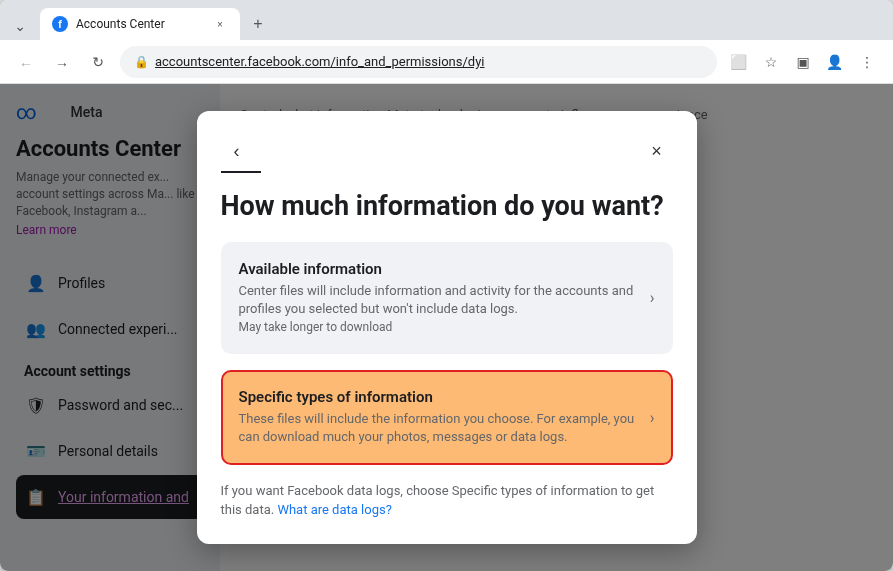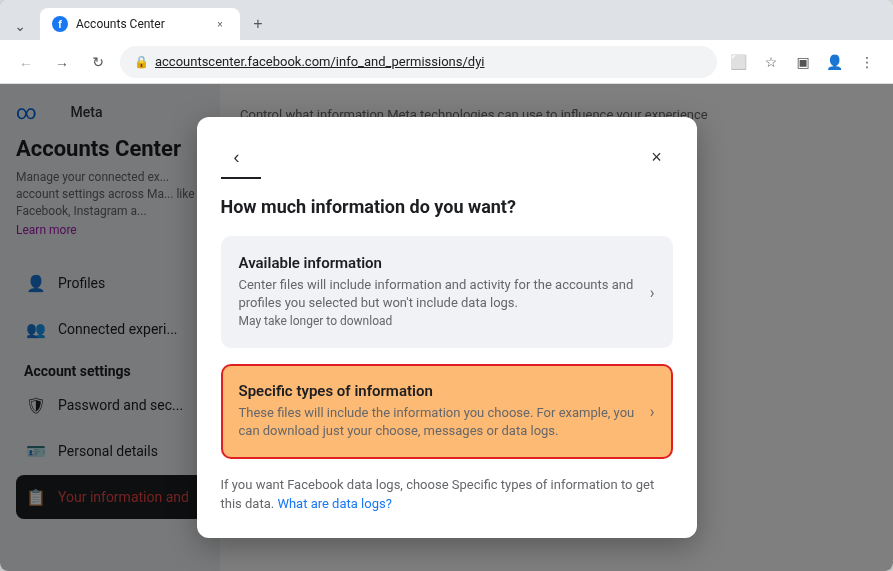--- a/index.html
+++ b/index.html
@@ -260,21 +260,22 @@
     .sidebar-section-title {
       font-size: 14px;
       font-weight: 700;
       color: #1c1e21;
       margin: 12px 8px 4px;
     }
     .sidebar-item.active {
       background: #1c1e21;
     }
     .sidebar-item.active .sidebar-item-label {
-      color: #ef4444;
+      color: #f0abfc;
+      text-decoration: underline;
     }
     .sidebar-item.active .sidebar-item-icon {
       color: #ffffff;
     }
 
     
     .right-content {
       flex: 1;
       background: #ffffff;
       padding: 20px;
@@ -339,21 +340,21 @@
     }
 
     .modal-divider {
       height: 2px;
       background: #1c1e21;
       width: 40px;
       margin-bottom: 16px;
     }
 
     .modal-title {
-      font-size: 18px;
+      font-size: 27px;
       font-weight: 700;
       color: #1c1e21;
       margin-bottom: 17px;
       line-height: 1.3;
     }
 
     
     .option-card {
       display: flex;
       align-items: center;
@@ -499,21 +500,21 @@
               <span>Center files will include information and activity for the accounts and profiles you selected but won't include data logs.</span><br>
               <span style="font-size:12px; color:#65676b;">May take longer to download</span>
             </div>
           </div>
           <span class="option-card-arrow">›</span>
         </div>
 
         <div class="option-card selected">
           <div class="option-card-content">
             <div class="option-card-title">Specific types of information</div>
-            <div class="option-card-desc">These files will include the information you choose. For example, you can download just your choose, messages or data logs.</div>
+            <div class="option-card-desc">These files will include the information you choose. For example, you can download much your photos, messages or data logs.</div>
           </div>
           <span class="option-card-arrow">›</span>
         </div>
 
         <div class="modal-footer">
           <span>If you want Facebook data logs, choose Specific types of information to get this data.</span>
           <a class="modal-footer-link" href="#">What are data logs?</a>
         </div>
 
       </div>

